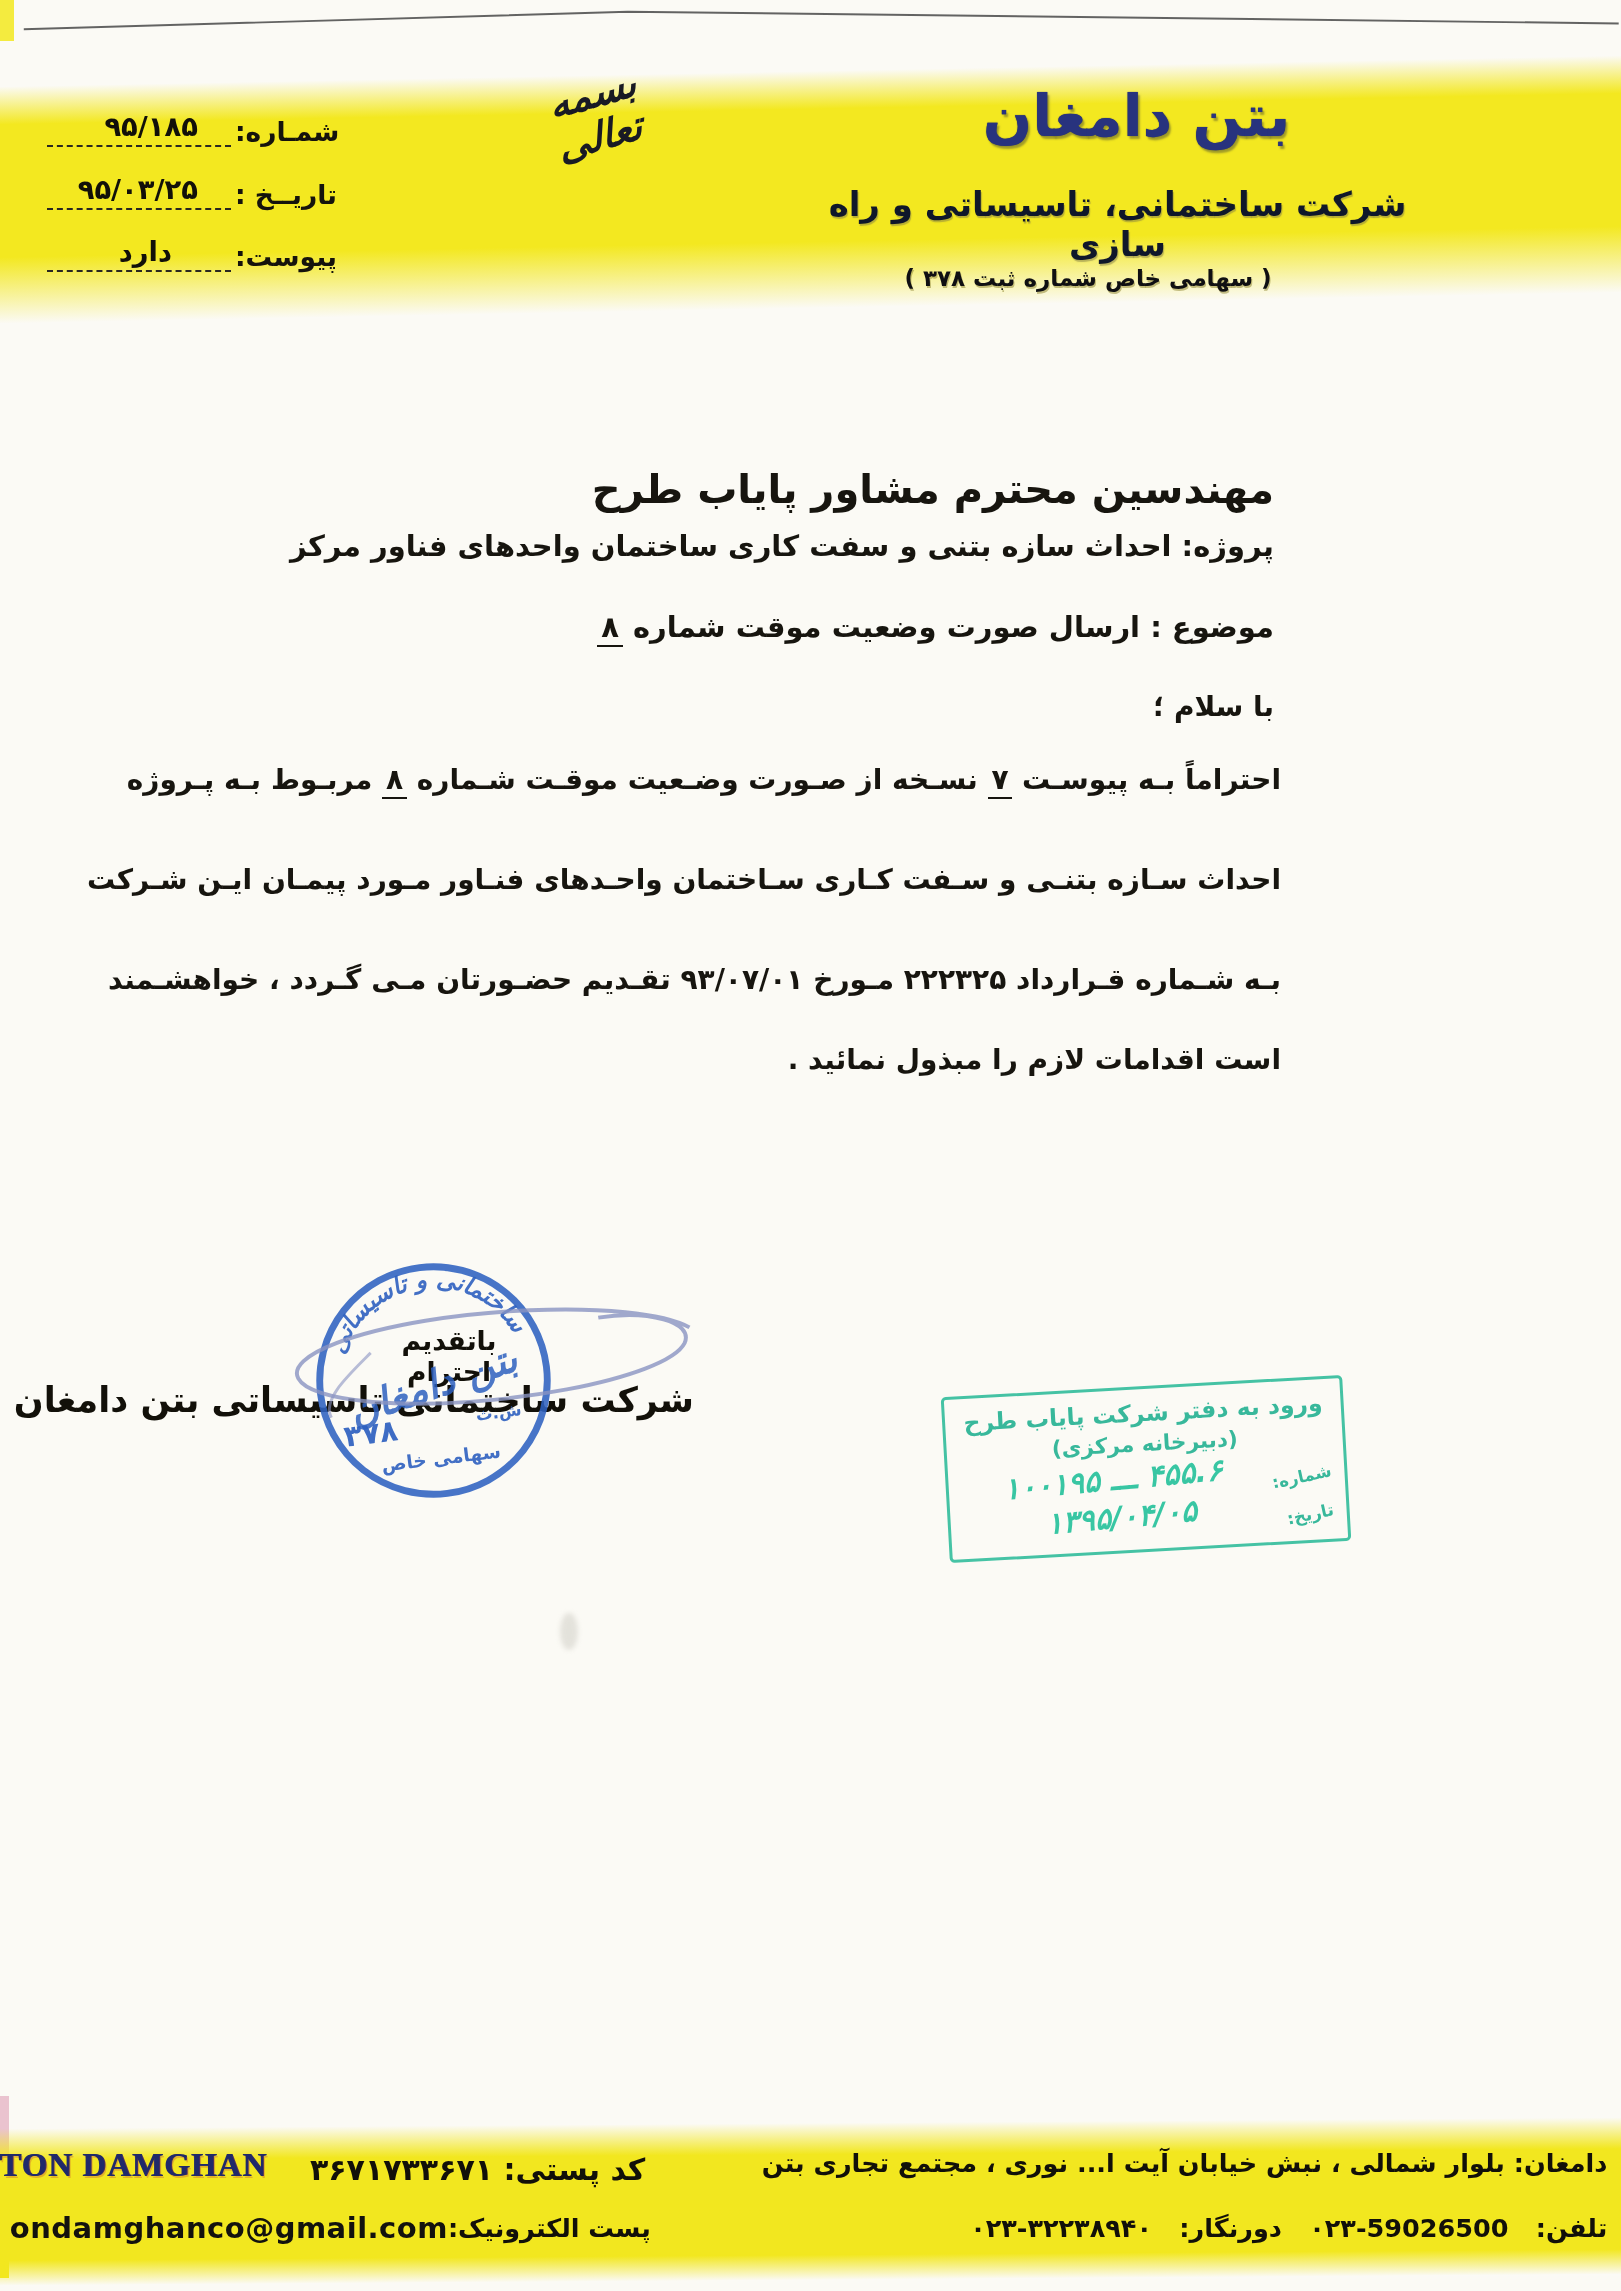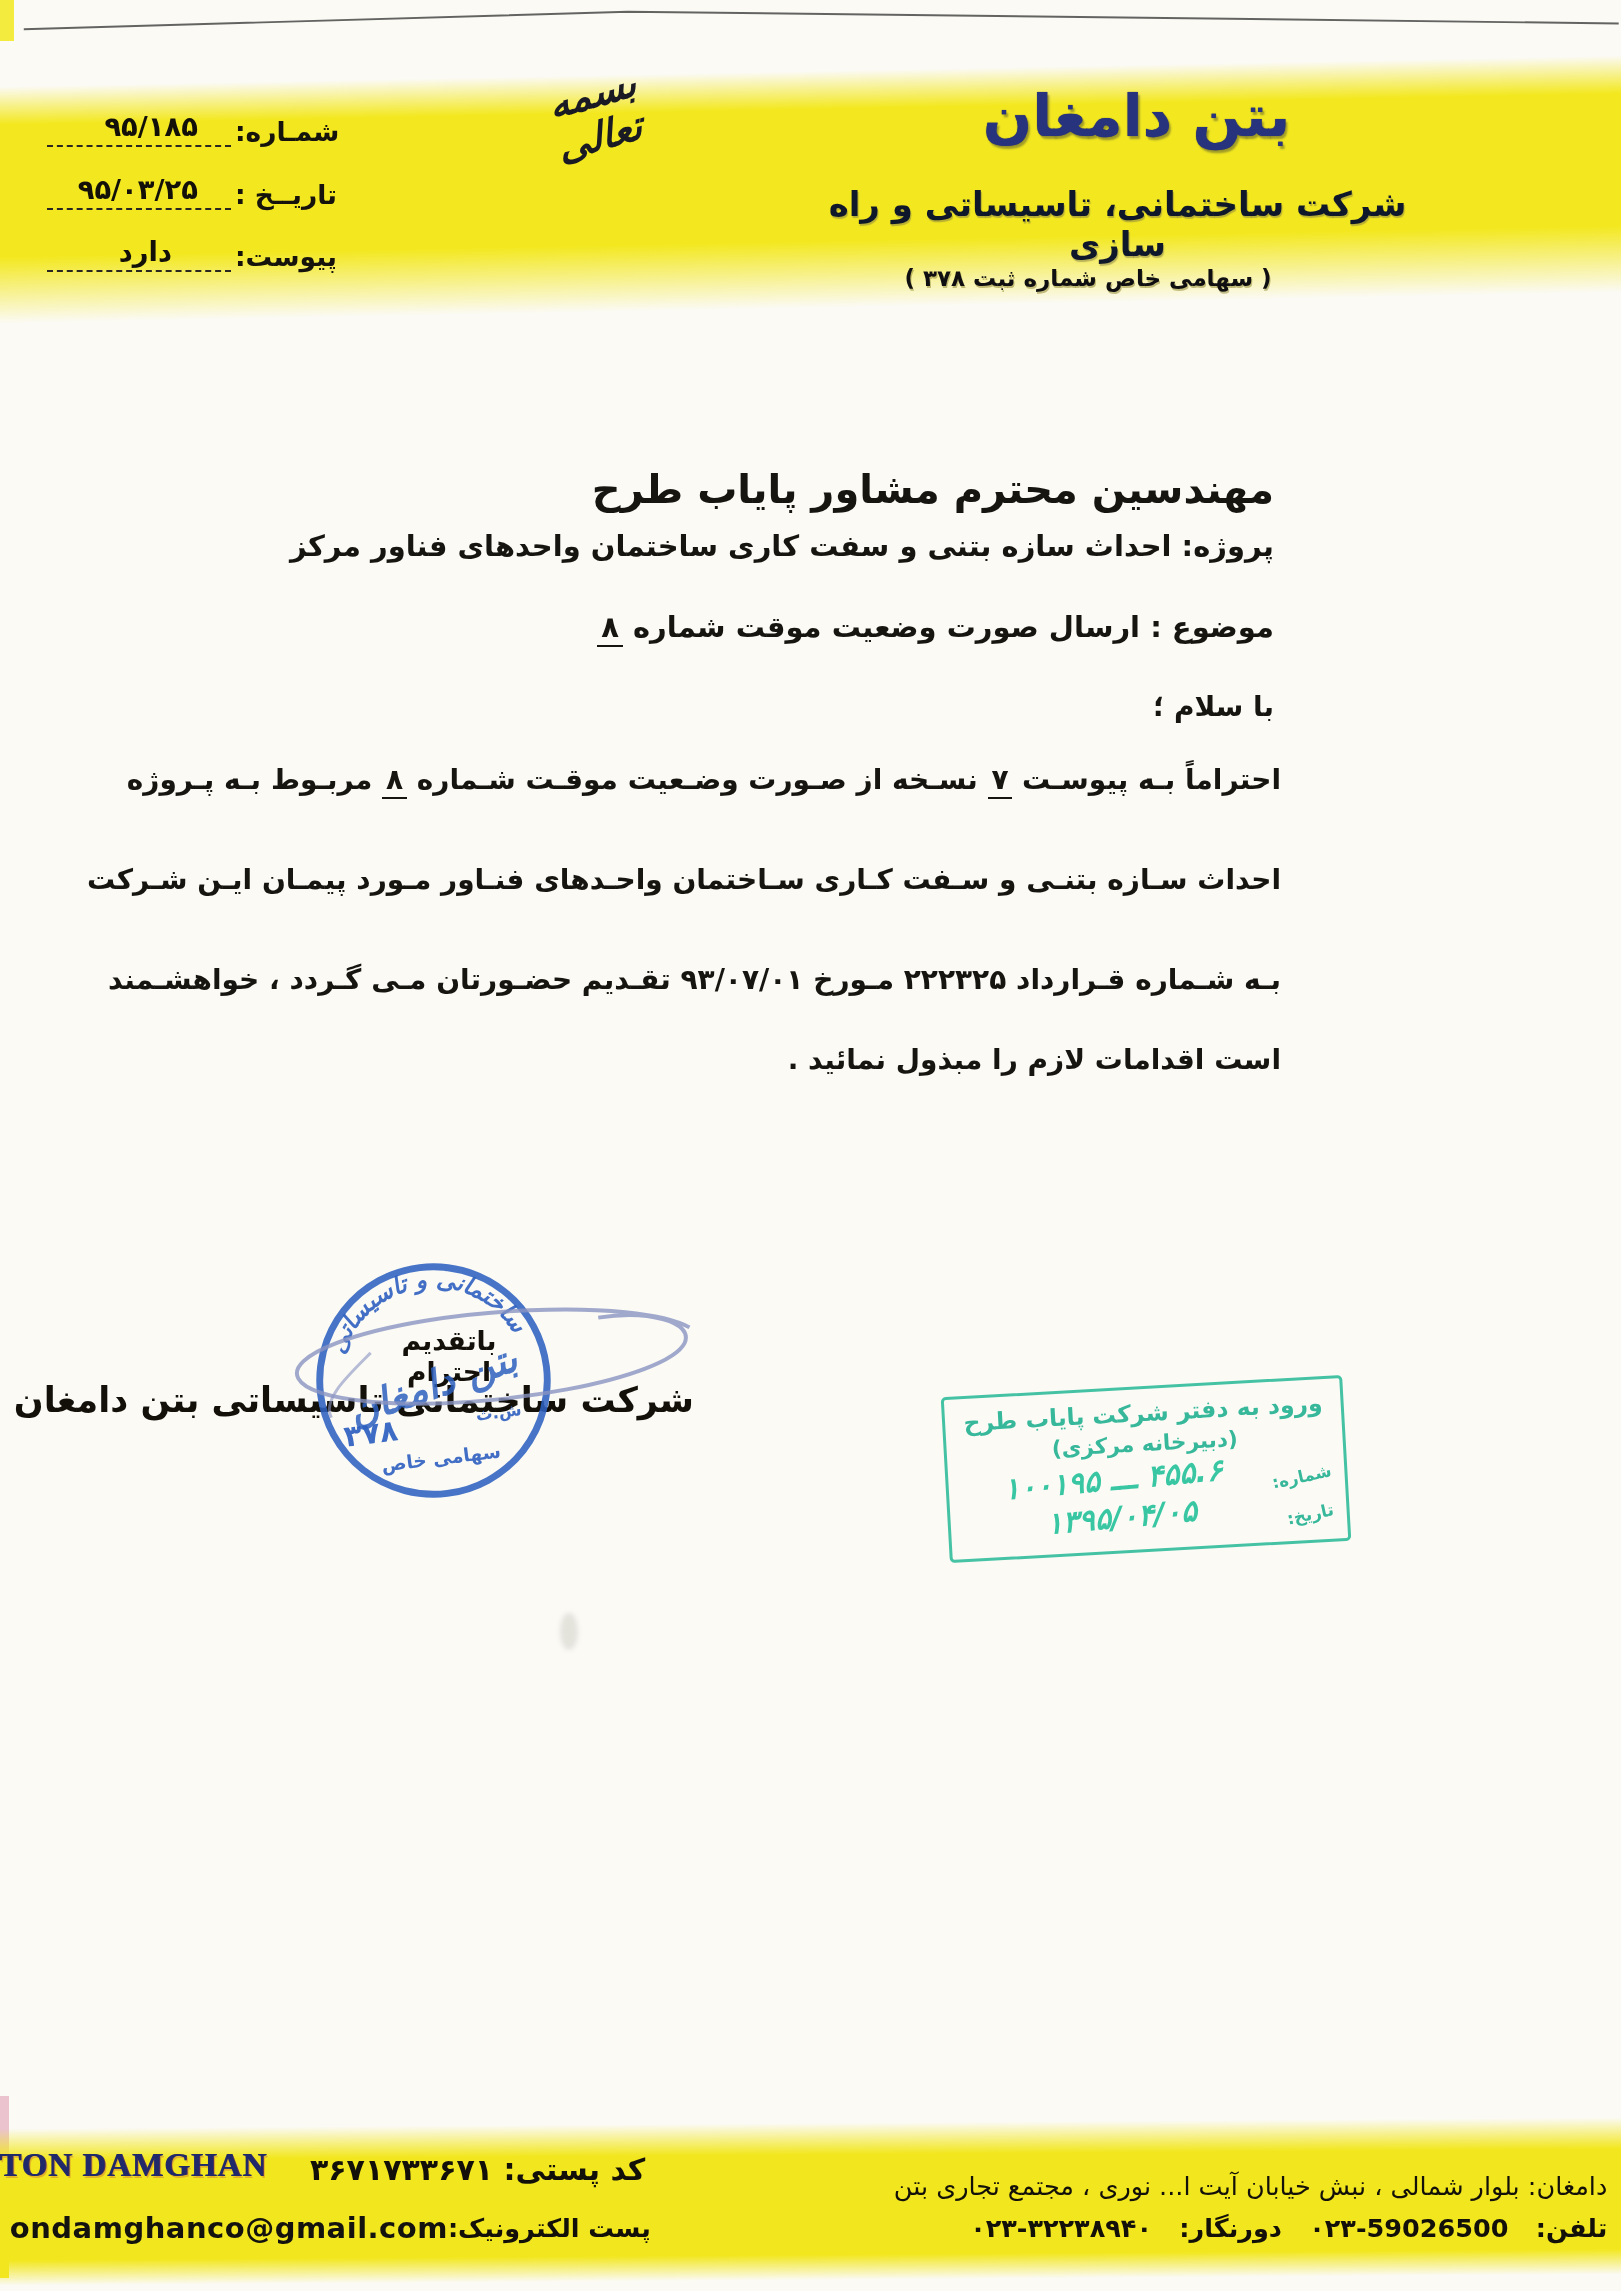--- a/index.html
+++ b/index.html
@@ -58,21 +58,21 @@
           border:3.9px solid #3cc0a0;border-radius:4.9px;transform:rotate(-3.2deg);
           direction:rtl;text-align:center;color:#2eb597;opacity:.95;}
   .gstamp .l1{font-size:23.5px;font-weight:bold;letter-spacing:0.5px;}
   .gstamp .l2{font-size:21.6px;font-weight:bold;margin-top:3.9px;}
   .gstamp .row{display:flex;align-items:flex-end;margin-top:3.9px;gap:7.8px;}
   .glabel{font-size:16.7px;font-weight:bold;transform:rotate(-9deg);white-space:nowrap;}
   .gval{font-size:30px;font-style:italic;font-weight:bold;transform:rotate(-2deg);
         letter-spacing:2px;color:#2ec49f;flex:1;text-align:center;white-space:nowrap;}
 
   
-  .f-address{top:2148px;right:13.7px;direction:rtl;font-weight:normal;font-size:25.5px;color:#121009;white-space:nowrap;margin-top:23px;}
+  .f-address{top:2148px;right:13.7px;direction:rtl;font-weight:bold;font-size:25.5px;color:#121009;white-space:nowrap;}
   .f-postal{top:2152px;left:310px;direction:rtl;font-weight:bold;font-size:30px;color:#121009;white-space:nowrap;}
   .f-latin{top:2147px;left:-47px;font-family:"Liberation Serif",serif;font-weight:bold;font-size:33px;
            color:#202a6a;letter-spacing:1px;white-space:nowrap;
            text-shadow:2px 2px 0 rgba(190,60,60,.3),1px 0 0 #202a6a;}
   .f-phones{top:2213px;right:13.7px;direction:rtl;font-weight:bold;font-size:25.5px;color:#121009;
             display:flex;gap:27.4px;white-space:nowrap;}
   .f-emailrow{top:2211px;left:9.8px;width:537px;display:flex;justify-content:space-between;
               align-items:center;white-space:nowrap;}
   .email{font-weight:bold;font-size:29px;color:#13120e;letter-spacing:0.5px;}
   .email-label{direction:rtl;font-weight:bold;font-size:25.5px;color:#121009;}

